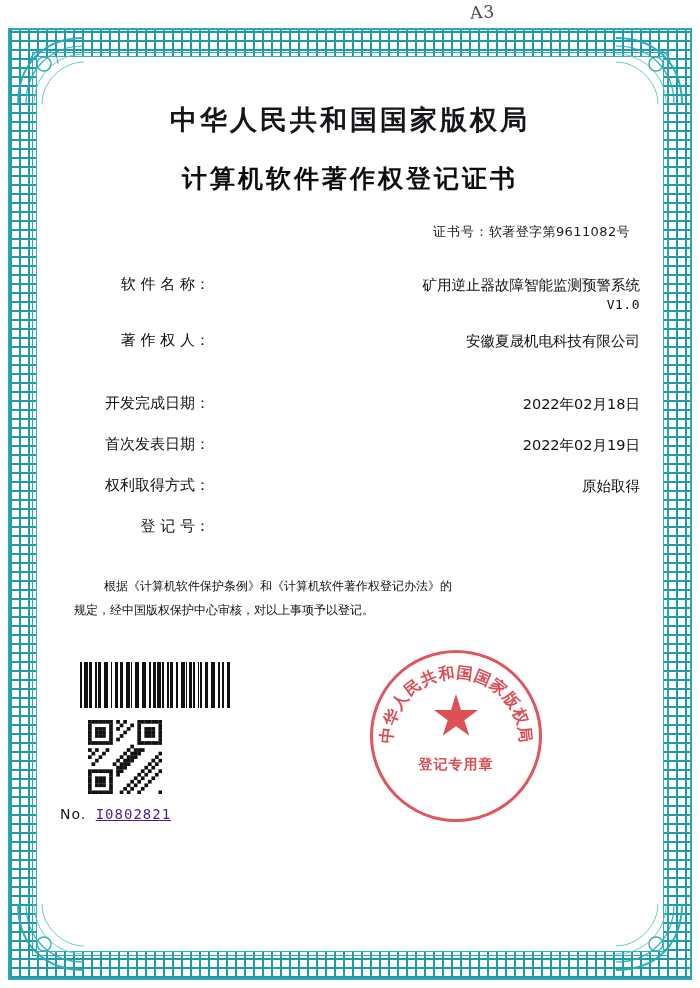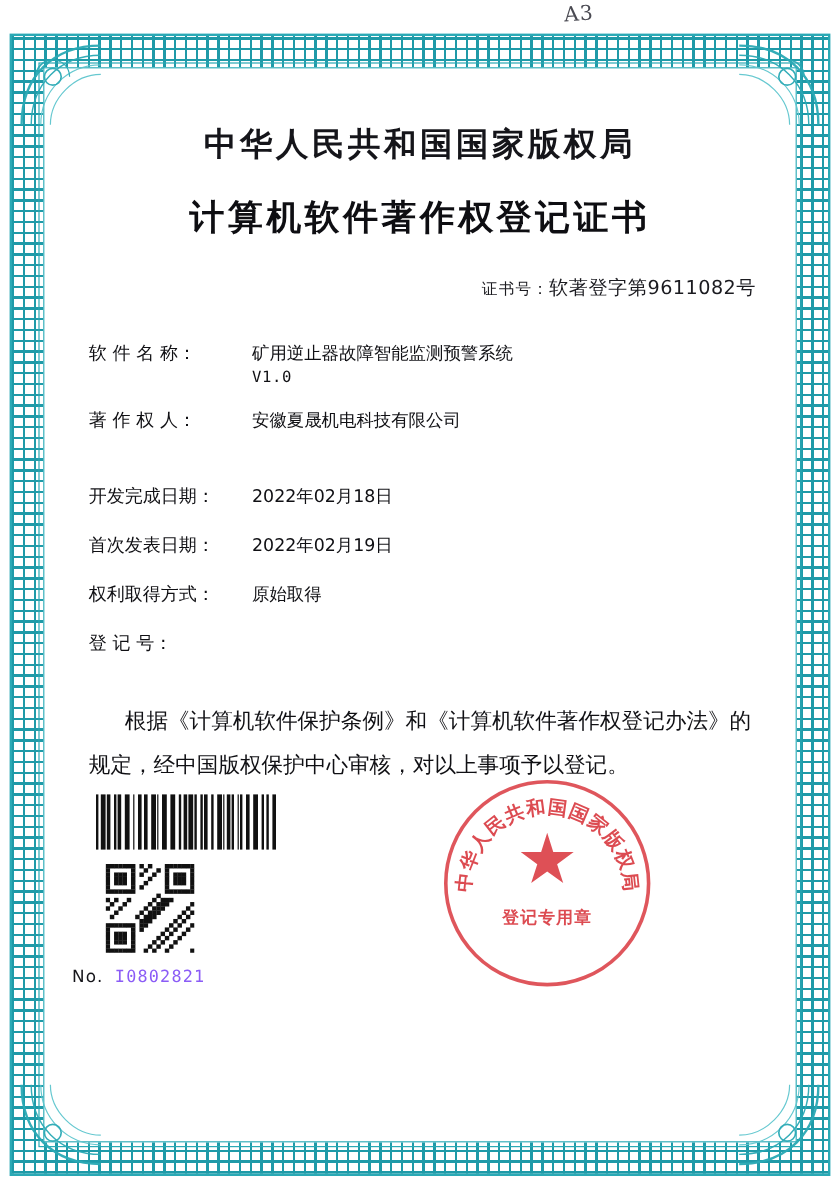--- a/index.html
+++ b/index.html
@@ -96,45 +96,46 @@
     font-weight: bold;
     font-size: 27px;
     letter-spacing: 3px;
     color: #15151a;
     margin-top: 32px;
   }
   .title2 {
     text-align: center;
     font-family: "DejaVu Serif", serif;
     font-weight: bold;
-    font-size: 29px;
+    font-size: 25px;
     letter-spacing: 3px;
     color: #0e0e12;
     margin-top: 24px;
   }
 
   .cert-no {
     text-align: right;
     font-size: 13px;
     color: #1b1b20;
     margin-top: 28px;
     padding-right: 10px;
     font-family: "DejaVu Sans", sans-serif;
     letter-spacing: 0.4px;
   }
   .cert-no .label { letter-spacing: 1px; }
-  .cert-no .val { font-size: 16px; }
+  .cert-no .val { font-size: 13px; }
 
   .field {
     display: flex;
     align-items: flex-start;
     margin-top: 20px;
     font-size: 15px;
     color: #101014;
     font-family: "DejaVu Sans", sans-serif;
+    text-align: right;
   }
   .field .lab {
     width: 150px;
     flex: 0 0 150px;
     letter-spacing: 0px;
     font-weight: 500;
     padding-left: 14px;
     box-sizing: border-box;
   }
   .field .val {
@@ -147,21 +148,21 @@
     font-family: "DejaVu Sans Mono", monospace;
     font-size: 13px;
     letter-spacing: 0.5px;
   }
   .field.name { margin-top: 34px; }
   .field.owner { margin-top: 16px; }
   .field.gap-top { margin-top: 42px; }
 
   .para {
     margin-top: 38px;
-    font-size: 18px;
+    font-size: 12px;
     line-height: 2.0;
     color: #101014;
     font-family: "DejaVu Sans", sans-serif;
     text-align: justify;
     padding: 0 12px 0 14px;
   }
   .para .indent { display: inline-block; width: 30px; }
 
   
   .barcode {
@@ -191,21 +192,21 @@
   .serial {
     position: absolute;
     left: 60px;
     top: 806px;
     font-family: "DejaVu Sans Mono", monospace;
     font-size: 14px;
     color: #3a3a42;
     letter-spacing: 1px;
   }
   .serial .no { color: #16161b; font-family: "DejaVu Sans", sans-serif; }
-  .serial .digits { color: #8b5cf6; }
+  .serial .digits { color: #4c1d95; text-decoration: underline; }
 
   
   .seal {
     position: absolute;
     left: 370px;
     top: 650px;
     width: 172px;
     height: 172px;
   }
   .seal .ring {

